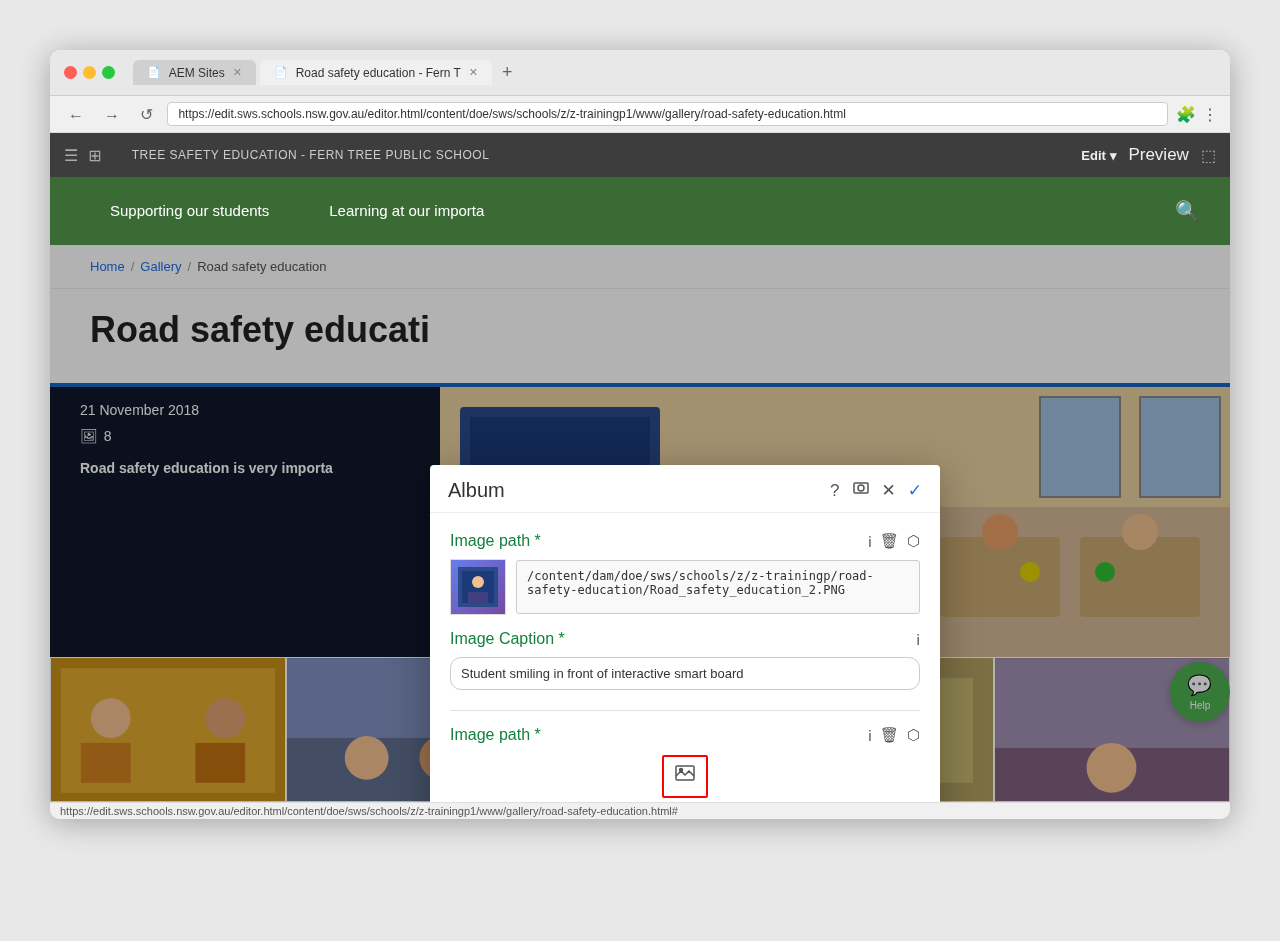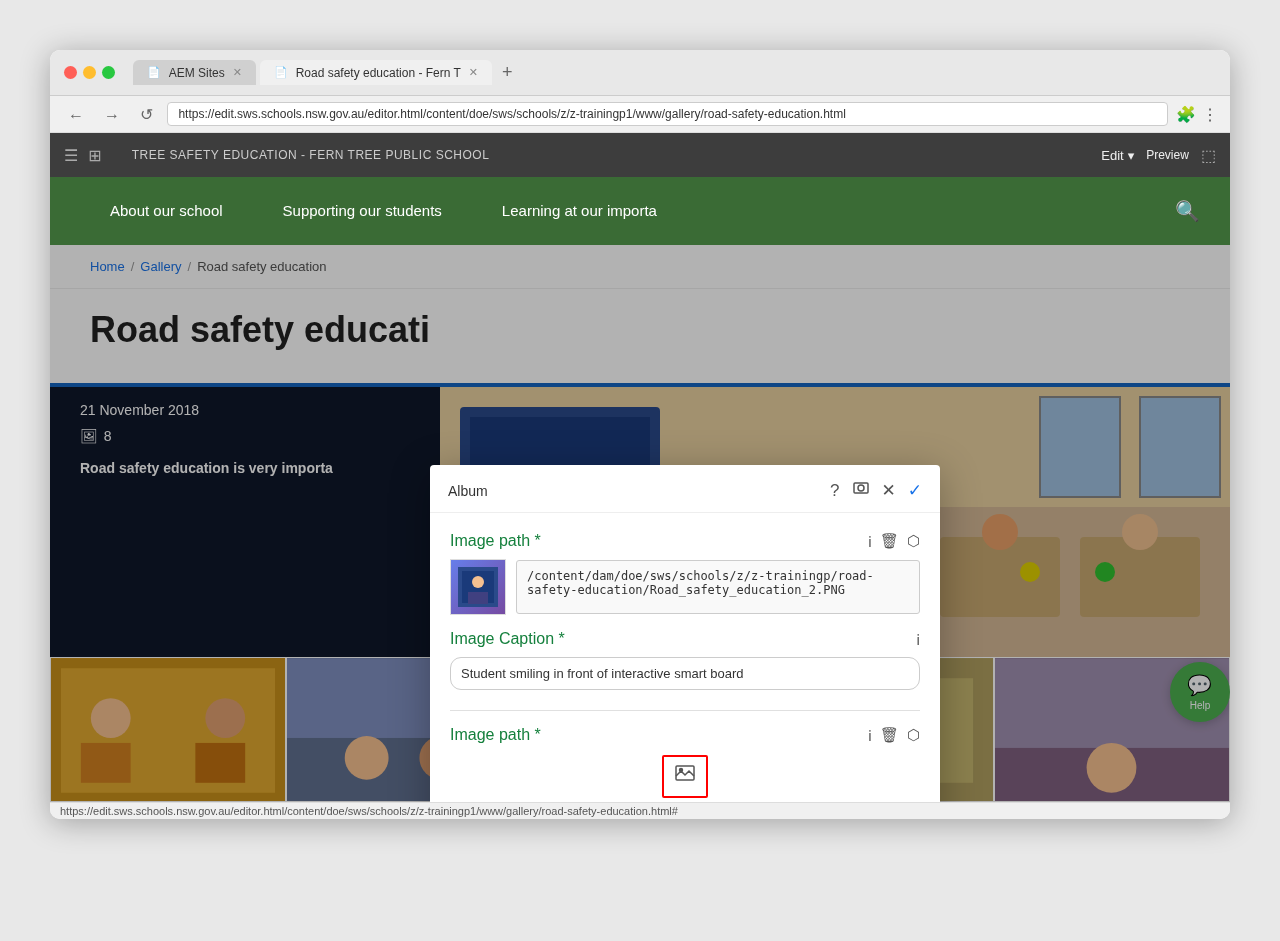--- a/index.html
+++ b/index.html
@@ -24,22 +24,22 @@
     .address-bar { flex: 1; background: #fff; border: 1px solid #ccc; border-radius: 4px; padding: 4px 10px; font-size: 12px; color: #333; }
     .browser-actions { display: flex; gap: 6px; }
     .browser-action-btn { background: none; border: none; font-size: 16px; color: #555; cursor: pointer; }
 
     
     .aem-toolbar { background: #3d3d3d; color: #eee; display: flex; align-items: center; padding: 0 14px; height: 44px; justify-content: space-between; }
     .aem-toolbar-left { display: flex; align-items: center; gap: 10px; }
     .aem-toolbar-icon { color: #aaa; font-size: 16px; cursor: pointer; }
     .aem-toolbar-title { font-size: 12px; color: #ccc; letter-spacing: 0.5px; margin-left: 20px; }
     .aem-toolbar-right { display: flex; align-items: center; gap: 12px; }
-    .aem-edit-btn { color: #eee; font-size: 13px; display: flex; align-items: center; gap: 4px; cursor: pointer; }
-    .aem-preview-btn { color: #eee; font-size: 12px; cursor: pointer; }
+    .aem-edit-btn { color: #eee; font-size: 13px; display: flex; align-items: center; gap: 4px; cursor: pointer; font-weight: bold; }
+    .aem-preview-btn { color: #eee; font-size: 17px; cursor: pointer; }
 
     
     .site-nav { background: #3a6b35; color: #fff; display: flex; align-items: center; padding: 0 30px; height: 68px; }
     .nav-items { display: flex; gap: 0; flex: 1; }
     .nav-item { padding: 10px 30px; font-size: 15px; color: #fff; cursor: pointer; line-height: 1.3; text-align: center; }
     .nav-search { margin-left: auto; font-size: 20px; color: #fff; cursor: pointer; }
 
     
     .page-content { background: #f5f5f5; position: relative; overflow: hidden; }
     .breadcrumb { padding: 14px 40px; font-size: 13px; color: #555; display: flex; align-items: center; gap: 6px; background: #fff; border-bottom: 1px solid #eee; }
@@ -51,21 +51,21 @@
     .content-left { background: #0f172a; color: #fff; width: 390px; padding: 15px 30px; flex-shrink: 0; }
     .content-date { font-size: 14px; margin-bottom: 10px; }
     .content-images { font-size: 14px; margin-bottom: 14px; display: flex; align-items: center; gap: 6px; }
     .content-desc { font-size: 14px; line-height: 1.5; font-weight: bold; }
     .content-right { flex: 1; background: #ccc; overflow: hidden; position: relative; }
 
     
     .overlay { position: absolute; top: 0; left: 0; right: 0; bottom: 0; background: rgba(0,0,0,0.3); z-index: 100; }
     .album-dialog { position: absolute; top: 220px; left: 380px; width: 510px; background: #fff; border-radius: 4px; box-shadow: 0 8px 40px rgba(0,0,0,0.3); z-index: 200; }
     .dialog-header { display: flex; align-items: center; justify-content: space-between; padding: 14px 18px 10px; border-bottom: 1px solid #eee; }
-    .dialog-title { font-size: 14px; color: #333; font-weight: 500; }
+    .dialog-title { font-size: 20px; color: #333; font-weight: 500; }
     .dialog-header-actions { display: flex; align-items: center; gap: 12px; }
     .dialog-icon-btn { background: none; border: none; cursor: pointer; color: #555; font-size: 17px; }
     .dialog-body { padding: 18px 20px; max-height: 500px; overflow-y: auto; }
 
     
     .image-entry { margin-bottom: 20px; }
     .field-row { display: flex; align-items: center; justify-content: space-between; margin-bottom: 8px; }
     .field-label { font-size: 16px; color: #15803d; }
     .field-actions { display: flex; align-items: center; gap: 8px; }
     .field-action-btn { background: none; border: none; cursor: pointer; color: #555; font-size: 15px; }
@@ -146,23 +146,20 @@
         <span>Edit</span>
         <span>▾</span>
       </span>
       <span class="aem-preview-btn">Preview</span>
       <span class="aem-toolbar-icon">⬚</span>
     </div>
   </div>
 
   <div class="site-nav">
     <div class="nav-items">
-      <div class="nav-item">
-        <span>About our school</span>
-      </div>
       <div class="nav-item">
         <span>Supporting our students</span>
       </div>
       <div class="nav-item">
         <span>Learning at our importa</span>
       </div>
     </div>
     <span class="nav-search">🔍</span>
   </div>
 

